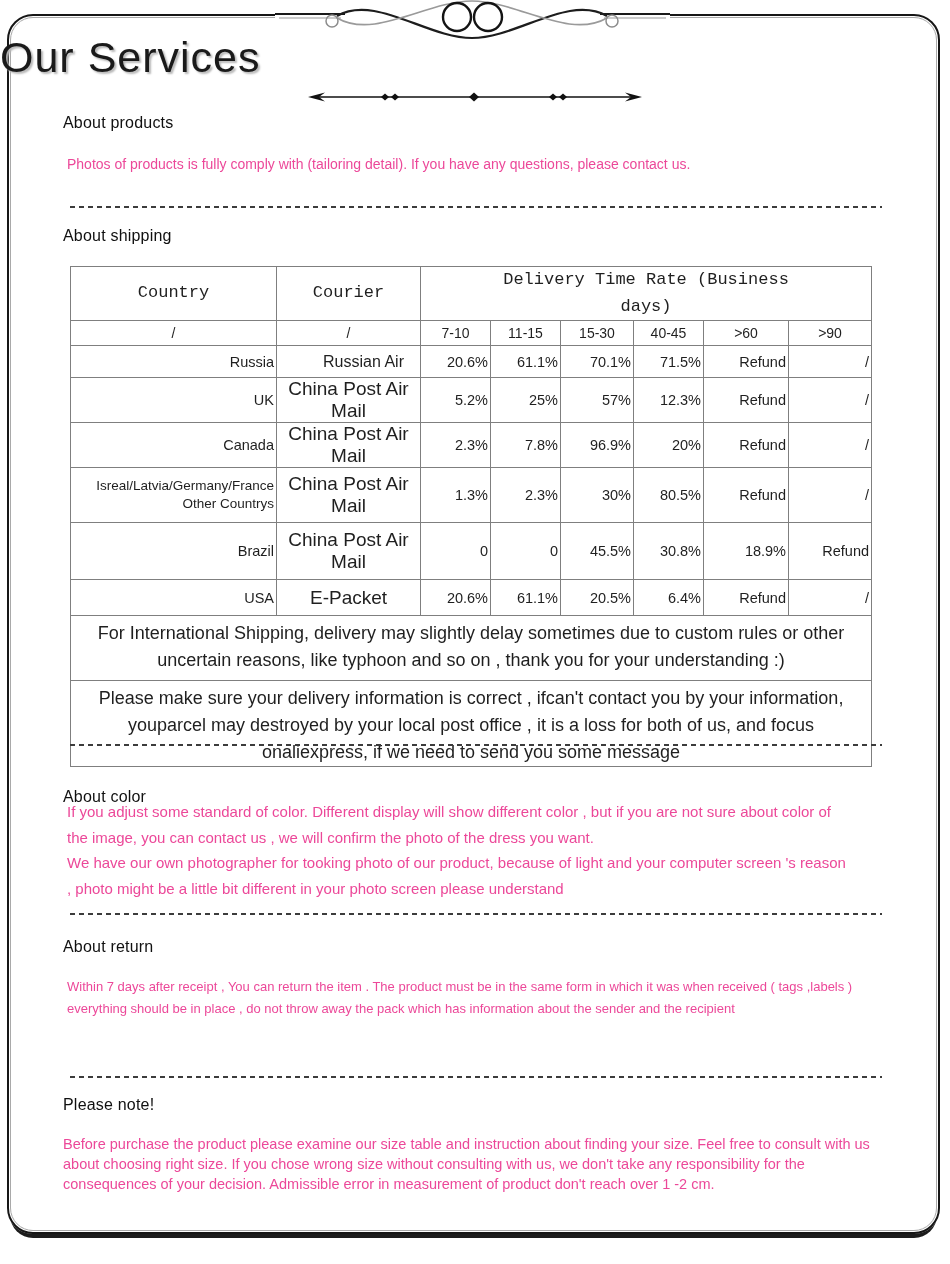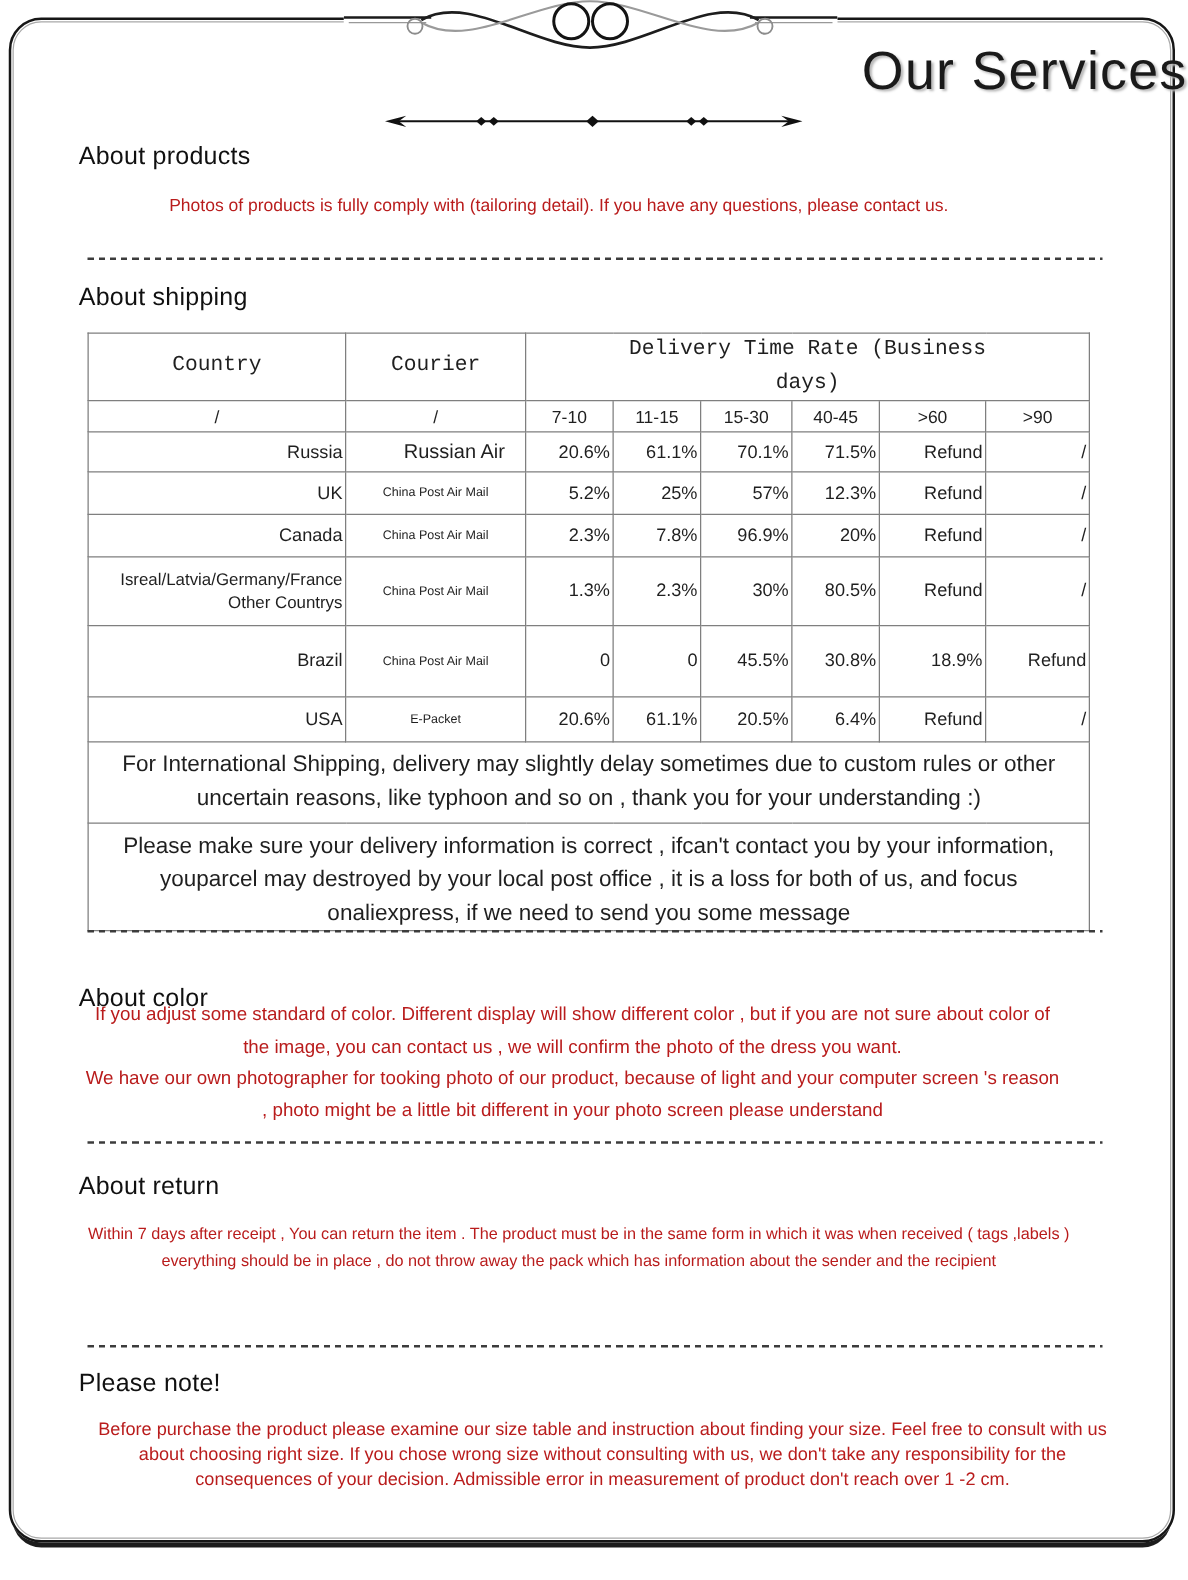--- a/index.html
+++ b/index.html
@@ -20,29 +20,29 @@
   .page-frame-inner {
     position:absolute; inset:1px; border:1px solid #a9a9a9; border-radius:23px;
   }
 
   
   .ornament-top { position:absolute; left:275px; top:0; width:395px; height:46px; background:#fff; }
   .ornament-top svg { display:block; }
 
   
   .title {
-    position:absolute; left:0; right:0; top:33px; text-align:right;
+    position:absolute; left:0; right:0; top:33px; text-align:left;
     font-size:43px; font-weight:400; letter-spacing:1px; color:#1a1a1a;
     text-shadow:2px 2px 2px #b9b9b9;
   }
   .title-divider { position:absolute; left:308px; top:89px; width:334px; height:16px; }
 
   
-  .sec-h { position:absolute; font-size:20px; font-weight:400; color:#101010; letter-spacing:0.2px; }
-  .sec-p { position:absolute; color:#b91c1c;text-align:center; }
+  .sec-h { position:absolute; font-size:16px; font-weight:400; color:#101010; letter-spacing:0.2px; }
+  .sec-p { position:absolute; color:#ec4899; }
   .p-products { left:67px; top:154px; width:760px; font-size:14px; line-height:20px; }
   .p-color1   { left:67px; top:799px; width:782px; font-size:15px; line-height:26px; }
   .p-color2   { left:67px; top:850px; width:782px; font-size:15px; line-height:26px; }
   .p-return   { left:67px; top:976px; width:792px; font-size:13px; line-height:22px; }
   .p-note     { left:63px; top:1134px; width:838px; font-size:14.5px; line-height:20px; }
 
   
   .dash {
     position:absolute; left:70px; width:812px; height:2px;
     background:repeating-linear-gradient(90deg,#3c3c3c 0 5px,transparent 5px 9px);
@@ -58,21 +58,21 @@
     border:1px solid #7f7f7f; text-align:center; vertical-align:middle;
     padding:0 2px; color:#1f1f1f; font-weight:normal;
   }
   .ship-table th {
     font-family:"Liberation Mono", monospace; font-size:17px; line-height:1.55;
     white-space:pre-line;
   }
   td.sub { font-size:14px; }
   td.country, td.rate { font-size:14.5px;text-align:right; }
   td.country.multi { white-space:pre-line; font-size:13.5px; line-height:1.35; }
-  td.courier { font-size:10px; }
+  td.courier { font-size:19px; }
   td.courier.big { font-size:16px;padding-left:32px; }
   tr.rh-head{height:54px} tr.rh-sub{height:25px}
   tr.rh-a{height:32px} tr.rh-b{height:34px} tr.rh-c{height:34px}
   tr.rh-d{height:55px} tr.rh-e{height:57px} tr.rh-f{height:36px}
   tr.rh-n1{height:65px} tr.rh-n2{height:74px}
   td.note {
     font-family:Liberation Sans, sans-serif; font-size:18px; line-height:1.5;
     vertical-align:top; padding-top:4px; white-space:normal;
   }
 </style>

